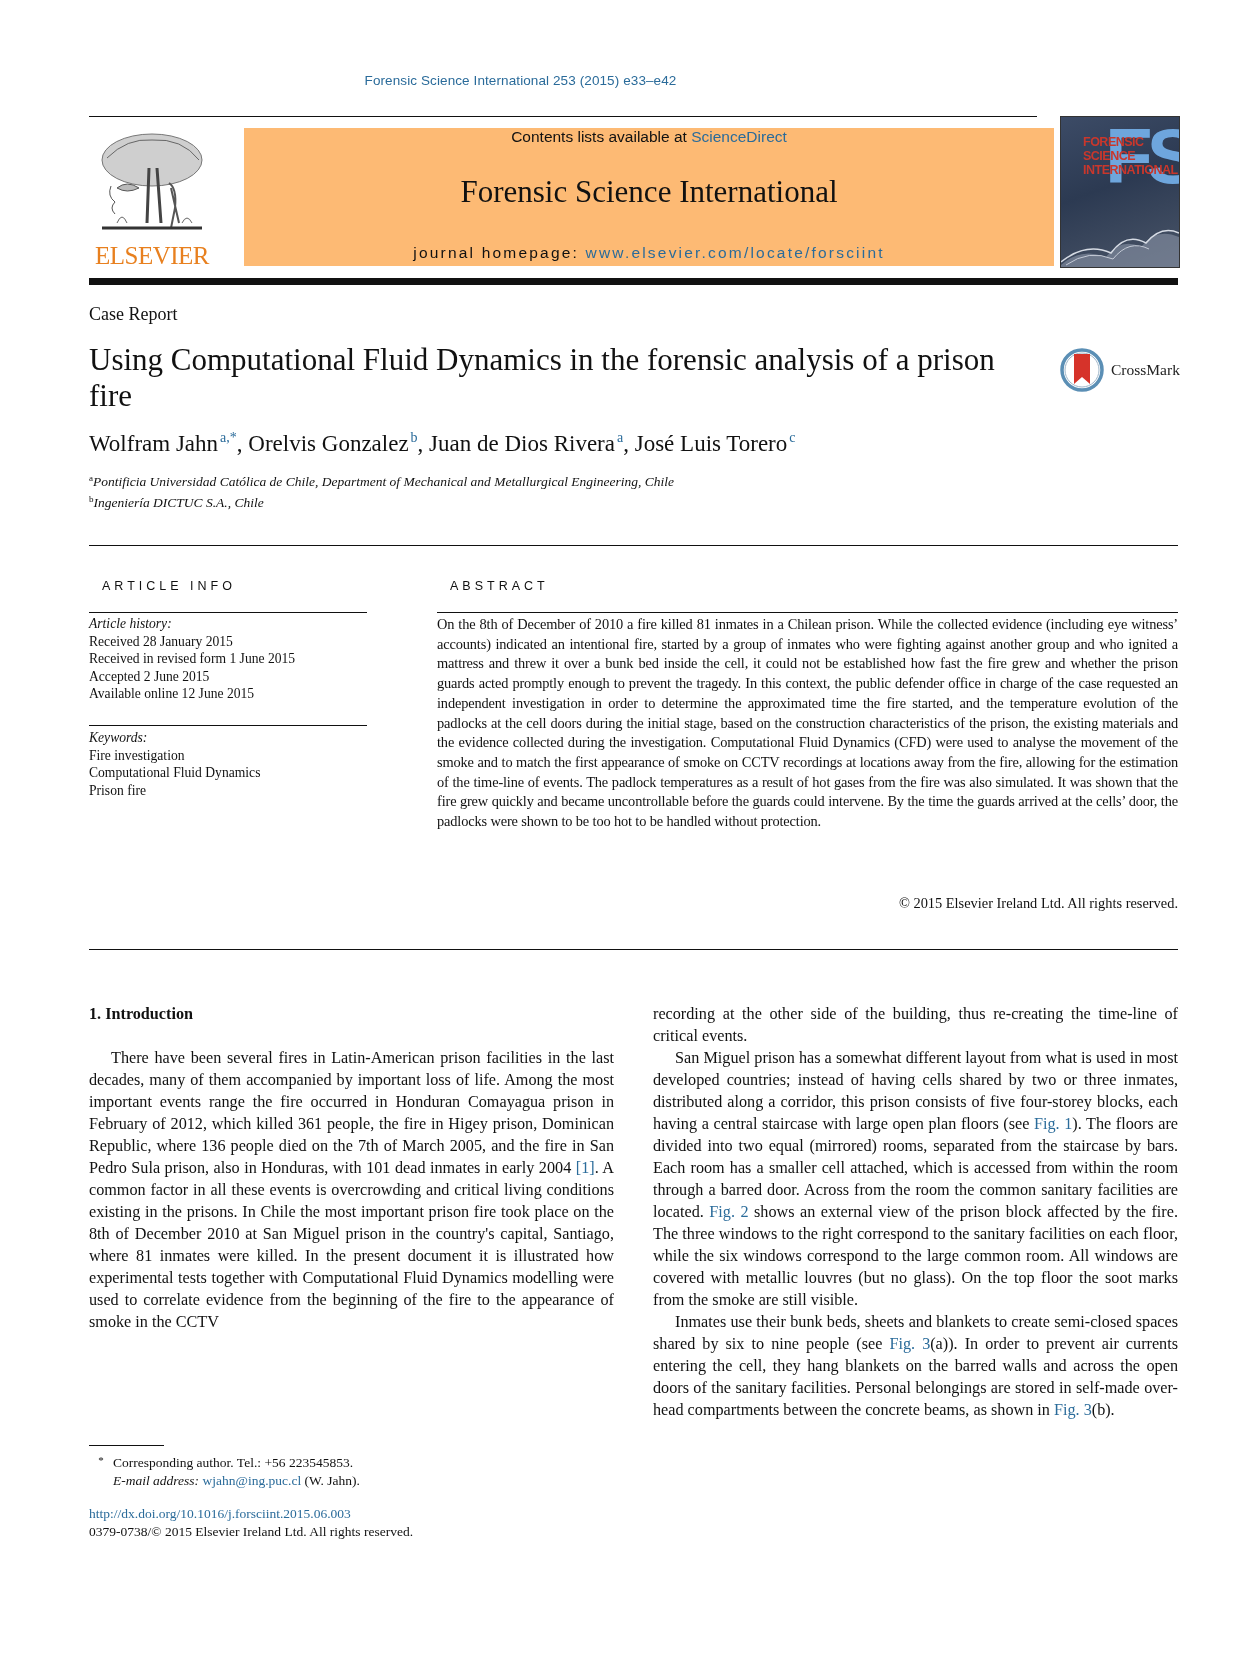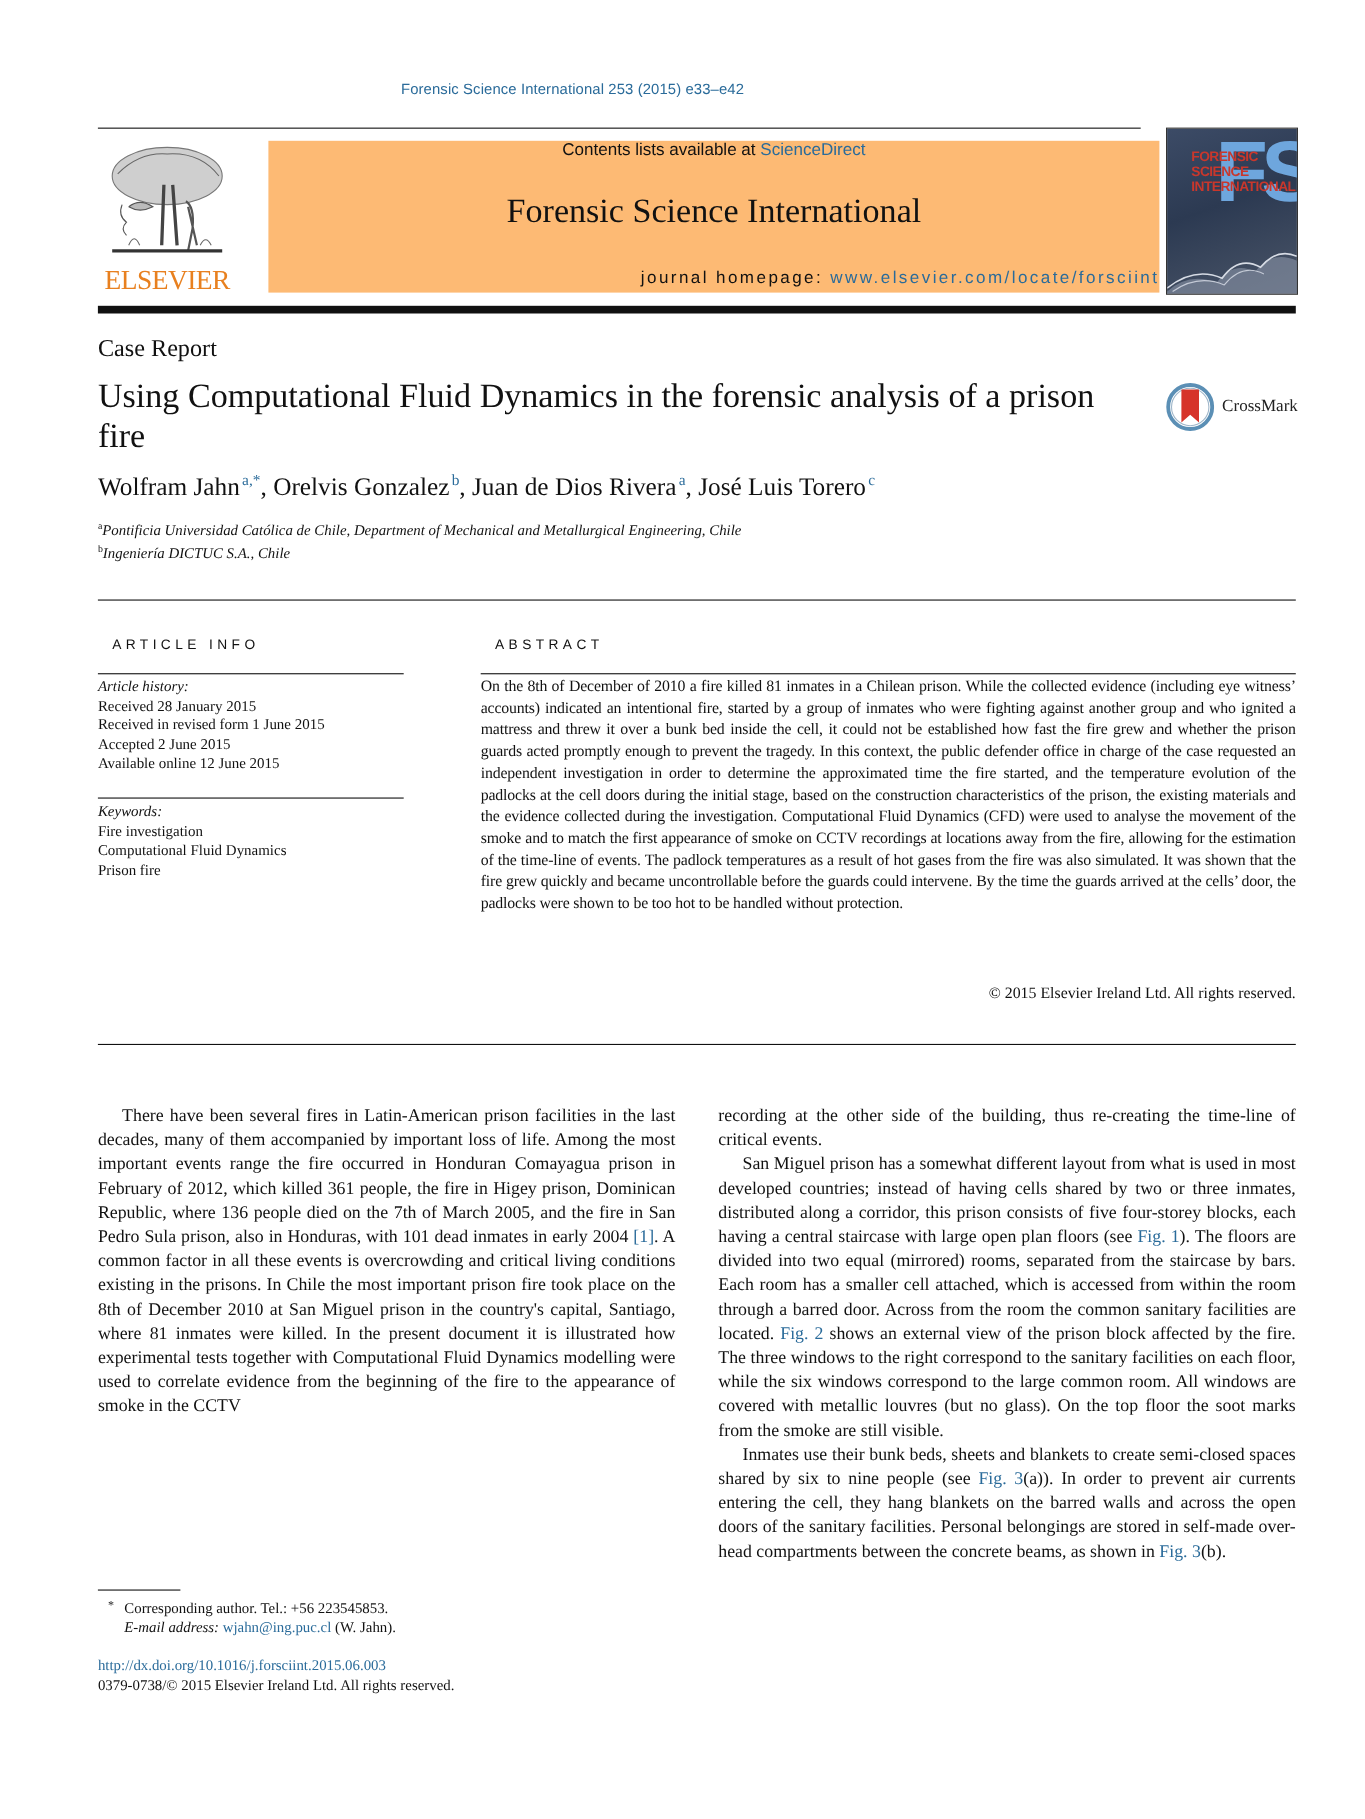--- a/index.html
+++ b/index.html
@@ -11,30 +11,30 @@
 
   .top-rule { top: 116px; left: 89px; width: 948px; height: 1px; background: #111; }
 
   .elsevier-logo { top: 128px; left: 89px; width: 126px; height: 144px; }
   .tree { position: absolute; top: 0; left: 8px; width: 110px; height: 110px; }
   .elsevier-word { position: absolute; top: 114px; left: 0; width: 126px; text-align: center; font-family: "Liberation Serif", serif; font-size: 25px; color: #e8801f; letter-spacing: -0.5px; }
 
   .banner { top: 128px; left: 244px; width: 810px; height: 138px; background: #fdba74; }
   .banner .contents { position: absolute; top: 0px; left: 0; width: 100%; text-align: center; font-family: "Liberation Sans", sans-serif; font-size: 15.5px; color: #111; }
   .banner .journal-title { position: absolute; top: 46px; left: 0; width: 100%; text-align: center; font-family: "Liberation Serif", serif; font-size: 31px; color: #111; }
-  .banner .homepage { position: absolute; top: 116px; left: 0; width: 100%; text-align: right; font-family: "Liberation Sans", sans-serif; font-size: 15.5px; letter-spacing: 2.2px; color: #111; }
+  .banner .homepage { position: absolute; top: 116px; left: 0; width: 100%; text-align: center; font-family: "Liberation Sans", sans-serif; font-size: 15.5px; letter-spacing: 2.2px; color: #111; }
 
   .cover { top: 116px; left: 1060px; width: 118px; height: 150px; border: 1px solid #333; background: linear-gradient(160deg, #3c4b66 0%, #2c3a52 45%, #4a5568 100%); overflow: hidden; }
   .cover .fsi { position: absolute; top: 4px; left: 44px; font-family: "Liberation Sans", sans-serif; font-weight: bold; font-size: 78px; color: #6ea6dd; letter-spacing: -6px; line-height: 70px; }
   .cover .ctitle { position: absolute; top: 18px; left: 22px; font-family: Liberation Sans, sans-serif; font-size: 12.5px; line-height: 14px; color: #c9372c; font-weight: bold; letter-spacing: -0.5px; }
   .cover .wave { position: absolute; bottom: 0; left: 0; width: 118px; height: 50px; }
 
   .thick-rule { top: 278px; left: 89px; width: 1089px; height: 7px; background: #111; }
 
-  .case-report { top: 304px; left: 89px; font-size: 22px; color: #111; }
+  .case-report { top: 304px; left: 89px; font-size: 18px; color: #111; }
   .article-title { top: 342px; left: 89px; width: 940px; font-size: 31px; line-height: 36px; color: #111; }
 
   .crossmark { top: 348px; left: 1060px; width: 120px; height: 46px; }
   .crossmark .cm-icon { position: absolute; top: 0; left: 0; width: 44px; height: 44px; }
   .crossmark .cm-label { position: absolute; top: 13px; left: 51px; font-size: 15.5px; color: #222; }
 
   .authors { top: 430px; left: 89px; font-size: 23px; color: #111; }
   .authors sup { font-size: 14px; color: #2a6b9a; vertical-align: 9px; margin-left: 2px; }
 
   .affils { top: 470px; left: 89px; font-size: 13.5px; font-style: italic; line-height: 17.5px; color: #111; }
@@ -166,20 +166,21 @@
 </div>
 
 <div class="abs section-caps abstract-head">ABSTRACT</div>
 <div class="abs abs-rule"></div>
 <div class="abs abstract-text">On the 8th of December of 2010 a fire killed 81 inmates in a Chilean prison. While the collected evidence (including eye witness’ accounts) indicated an intentional fire, started by a group of inmates who were fighting against another group and who ignited a mattress and threw it over a bunk bed inside the cell, it could not be established how fast the fire grew and whether the prison guards acted promptly enough to prevent the tragedy. In this context, the public defender office in charge of the case requested an independent investigation in order to determine the approximated time the fire started, and the temperature evolution of the padlocks at the cell doors during the initial stage, based on the construction characteristics of the prison, the existing materials and the evidence collected during the investigation. Computational Fluid Dynamics (CFD) were used to analyse the movement of the smoke and to match the first appearance of smoke on CCTV recordings at locations away from the fire, allowing for the estimation of the time-line of events. The padlock temperatures as a result of hot gases from the fire was also simulated. It was shown that the fire grew quickly and became uncontrollable before the guards could intervene. By the time the guards arrived at the cells’ door, the padlocks were shown to be too hot to be handled without protection.</div>
 <div class="abs abstract-copy">© 2015 Elsevier Ireland Ltd. All rights reserved.</div>
 
 <div class="abs rule-info-bottom"></div>
 
 <div class="abs col col-left">
+  <div class="sec-head">1.  Introduction</div>
   <p><span>There have been several fires in Latin-American prison facilities in the last decades, many of them accompanied by important loss of life. Among the most important events range the fire occurred in Honduran Comayagua prison in February of 2012, which killed 361 people, the fire in Higey prison, Dominican Republic, where 136 people died on the 7th of March 2005, and the fire in San Pedro Sula prison, also in Honduras, with 101 dead inmates in early 2004 </span><span class="link">[1]</span><span>. A common factor in all these events is overcrowding and critical living conditions existing in the prisons. In Chile the most important prison fire took place on the 8th of December 2010 at San Miguel prison in the country's capital, Santiago, where 81 inmates were killed. In the present document it is illustrated how experimental tests together with Computational Fluid Dynamics modelling were used to correlate evidence from the beginning of the fire to the appearance of smoke in the CCTV</span></p>
 </div>
 
 <div class="abs col col-right">
   <p class="noindent">recording at the other side of the building, thus re-creating the time-line of critical events.</p>
   <p><span>San Miguel prison has a somewhat different layout from what is used in most developed countries; instead of having cells shared by two or three inmates, distributed along a corridor, this prison consists of five four-storey blocks, each having a central staircase with large open plan floors (see </span><span class="link">Fig. 1</span><span>). The floors are divided into two equal (mirrored) rooms, separated from the staircase by bars. Each room has a smaller cell attached, which is accessed from within the room through a barred door. Across from the room the common sanitary facilities are located. </span><span class="link">Fig. 2</span><span> shows an external view of the prison block affected by the fire. The three windows to the right correspond to the sanitary facilities on each floor, while the six windows correspond to the large common room. All windows are covered with metallic louvres (but no glass). On the top floor the soot marks from the smoke are still visible.</span></p>
   <p><span>Inmates use their bunk beds, sheets and blankets to create semi-closed spaces shared by six to nine people (see </span><span class="link">Fig. 3</span><span>(a)). In order to prevent air currents entering the cell, they hang blankets on the barred walls and across the open doors of the sanitary facilities. Personal belongings are stored in self-made over-head compartments between the concrete beams, as shown in </span><span class="link">Fig. 3</span><span>(b).</span></p>
 </div>
 
 <div class="abs fn-rule"></div>

